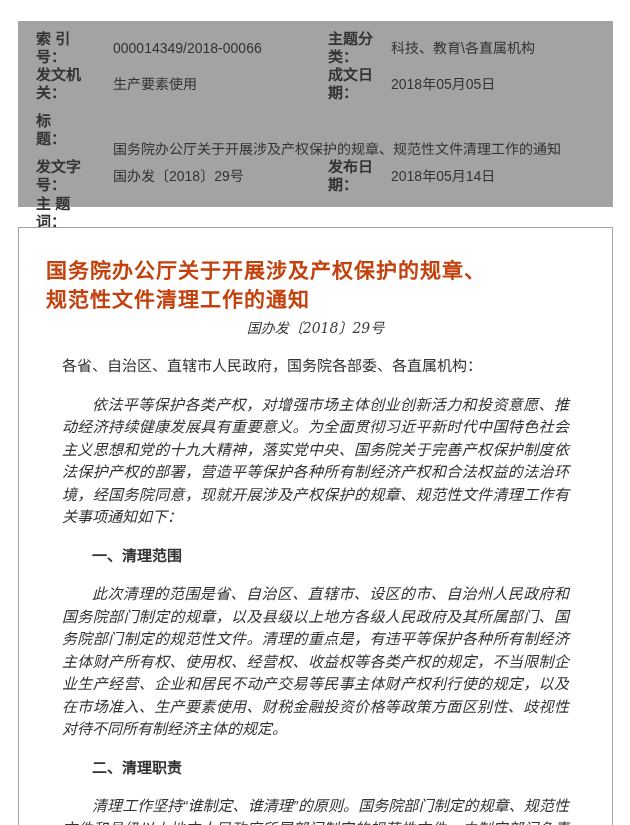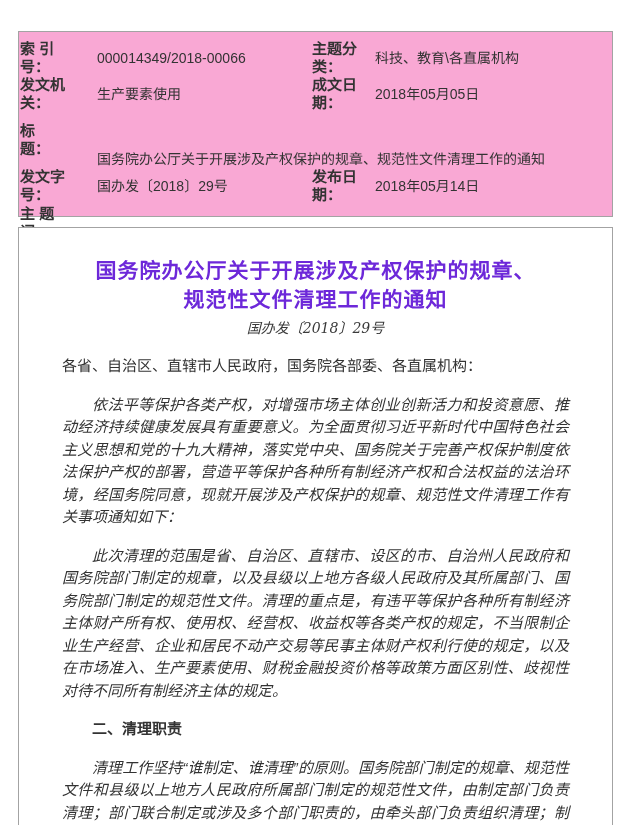--- a/index.html
+++ b/index.html
@@ -9,25 +9,25 @@
     background: #ffffff;
     overflow: hidden;
     font-family: "Liberation Sans", sans-serif;
     color: #333333;
   }
   .page { position: relative; width: 630px; height: 825px; }
 
   
   .meta-box {
     position: absolute;
-    left: 18px; top: 31px;
+    left: 18px; top: 21px;
     width: 595px; height: 186px;
     border: 1px solid #a3a3a3;
-    background: #f9a8d4;
-    padding: 8px 0;
+    background: #a3a3a3;
+    padding: 8px 16px;
   }
   .meta-grid {
     display: grid;
     grid-template-columns: 76px 216px 62px 1fr;
     grid-template-rows: repeat(5, 1fr);
     align-items: center;
     height: 100%;
   }
   .m-label {
     font-weight: bold;
@@ -50,24 +50,24 @@
     width: 595px; height: 640px;
     border: 1px solid #a3a3a3;
     background: #ffffff;
     padding: 18px 27px 0 27px;
   }
   .doc-title {
     margin: 10px 0 4px 0;
     font-size: 21px;
     font-weight: bold;
     line-height: 29px;
-    text-align: center;
+    text-align: left;
     letter-spacing: 1px;
     white-space: pre-line;
-    color: #6d28d9;
+    color: #c2410c;
   }
   .doc-number {
     text-align: center;
     font-size: 14px;
     font-style: italic;
     font-family: "DejaVu Serif", serif;
     line-height: 20px;
     margin-bottom: 17px;
     color: #3a3a3a;
   }
@@ -122,20 +122,21 @@
   </div>
 
   <div class="doc-box">
     <h1 class="doc-title">国务院办公厅关于开展涉及产权保护的规章、
 规范性文件清理工作的通知</h1>
     <div class="doc-number">国办发〔2018〕29号</div>
 
     <div class="doc-body">
       <p class="salutation">各省、自治区、直辖市人民政府，国务院各部委、各直属机构：</p>
       <p class="para">依法平等保护各类产权，对增强市场主体创业创新活力和投资意愿、推动经济持续健康发展具有重要意义。为全面贯彻习近平新时代中国特色社会主义思想和党的十九大精神，落实党中央、国务院关于完善产权保护制度依法保护产权的部署，营造平等保护各种所有制经济产权和合法权益的法治环境，经国务院同意，现就开展涉及产权保护的规章、规范性文件清理工作有关事项通知如下：</p>
+      <p class="heading">一、清理范围</p>
       <p class="para">此次清理的范围是省、自治区、直辖市、设区的市、自治州人民政府和国务院部门制定的规章，以及县级以上地方各级人民政府及其所属部门、国务院部门制定的规范性文件。清理的重点是，有违平等保护各种所有制经济主体财产所有权、使用权、经营权、收益权等各类产权的规定，不当限制企业生产经营、企业和居民不动产交易等民事主体财产权利行使的规定，以及在市场准入、生产要素使用、财税金融投资价格等政策方面区别性、歧视性对待不同所有制经济主体的规定。</p>
       <p class="heading">二、清理职责</p>
       <p class="para">清理工作坚持“谁制定、谁清理”的原则。国务院部门制定的规章、规范性文件和县级以上地方人民政府所属部门制定的规范性文件，由制定部门负责清理；部门联合制定或涉及多个部门职责的，由牵头部门负责组织清理；制定部门被撤销或职权已调整的，由继续行使其职权的部门负责清理。县级以上地方人民政府制定的规章、规范性文件，由实施部门提出清理意见和建议，报同级人民政府决定。</p>
 
     </div>
   </div>
 
 </div>
 
 </body></html>

